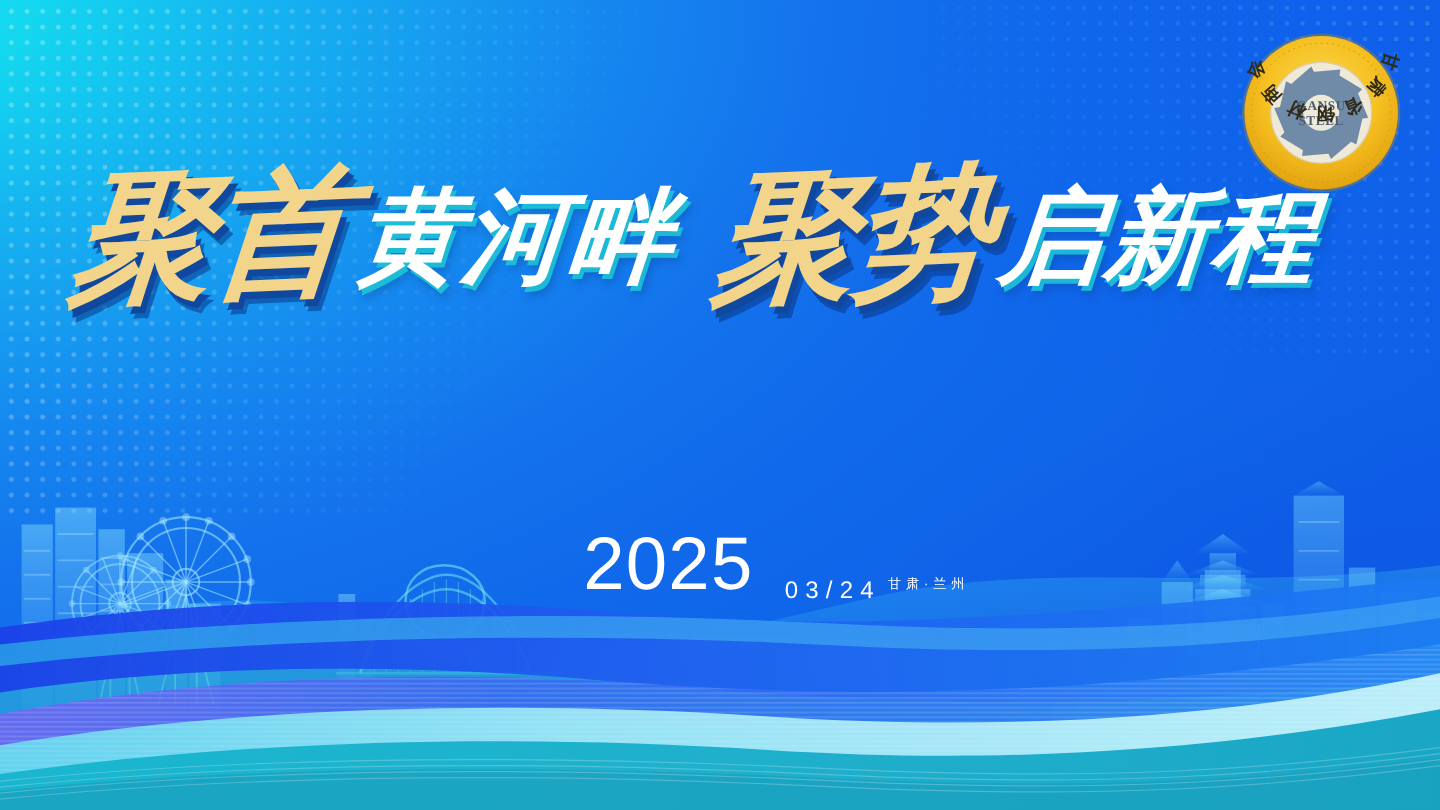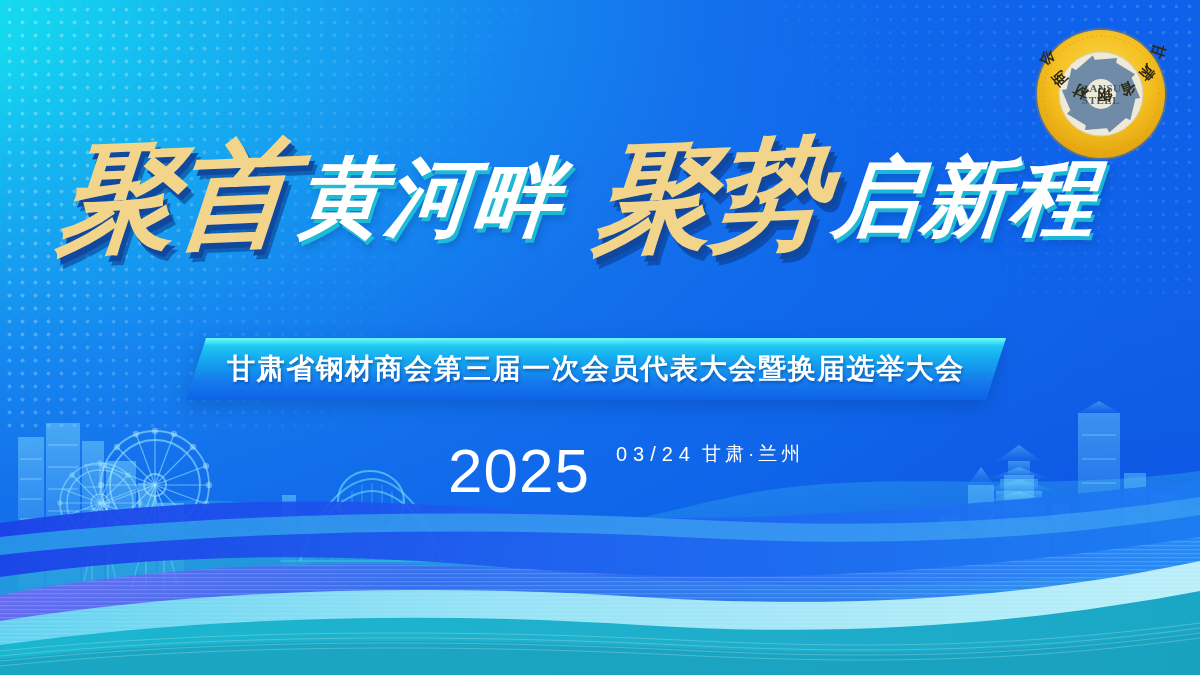--- a/index.html
+++ b/index.html
@@ -117,36 +117,36 @@
     color:#fff;
     font-size:28px;
     font-weight:bold;
     letter-spacing:1.5px;
     text-shadow:1px 2px 3px rgba(5,40,110,.45);
     white-space:nowrap;
   }
 
   
   .dateblock{
-    position:absolute; left:448px; top:440px;
-    display:flex; align-items:flex-start; gap:26px;
+    position:absolute; left:486px; top:440px;
+    display:flex; align-items:flex-end; gap:26px;
   }
   .year{
     font-size:62px;
     font-weight:300;
     color:#fff;
     letter-spacing:1px;
     line-height:1;
   }
   .datecol{ display:flex; flex-direction:row; gap:6px; padding-top:4px; }
   .md{
     font-size:20px; color:#fff; letter-spacing:6px; font-weight:400; line-height:1;
   }
   .place{
-    font-size:19px; color:#fff; letter-spacing:4px; font-weight:400; line-height:1;
+    font-size:11px; color:#fff; letter-spacing:4px; font-weight:400; line-height:1;
   }
 </style>
 </head>
 <body>
 
 <div class="stage">
 
   <div class="bg-base"></div>
   <div class="bg-base2"></div>
   <div class="dots"></div>
@@ -448,24 +448,20 @@
   <div class="headline">
     <div class="hl-row">
       <span class="cal">聚首</span>
       <span class="brush">黄河畔</span>
       <span class="gap"></span>
       <span class="cal">聚势</span>
       <span class="brush">启新程</span>
     </div>
   </div>
 
-  <div class="subbar-wrap">
-    <div class="subbar-bg"></div>
-    <div class="subbar-txt">甘肃省钢材商会第三届一次会员代表大会暨换届选举大会</div>
-  </div>
 
   <div class="dateblock">
     <div class="year">2025</div>
     <div class="datecol">
       <div class="md">03/24</div>
       <div class="place">甘肃·兰州</div>
     </div>
   </div>
 
 </div>

